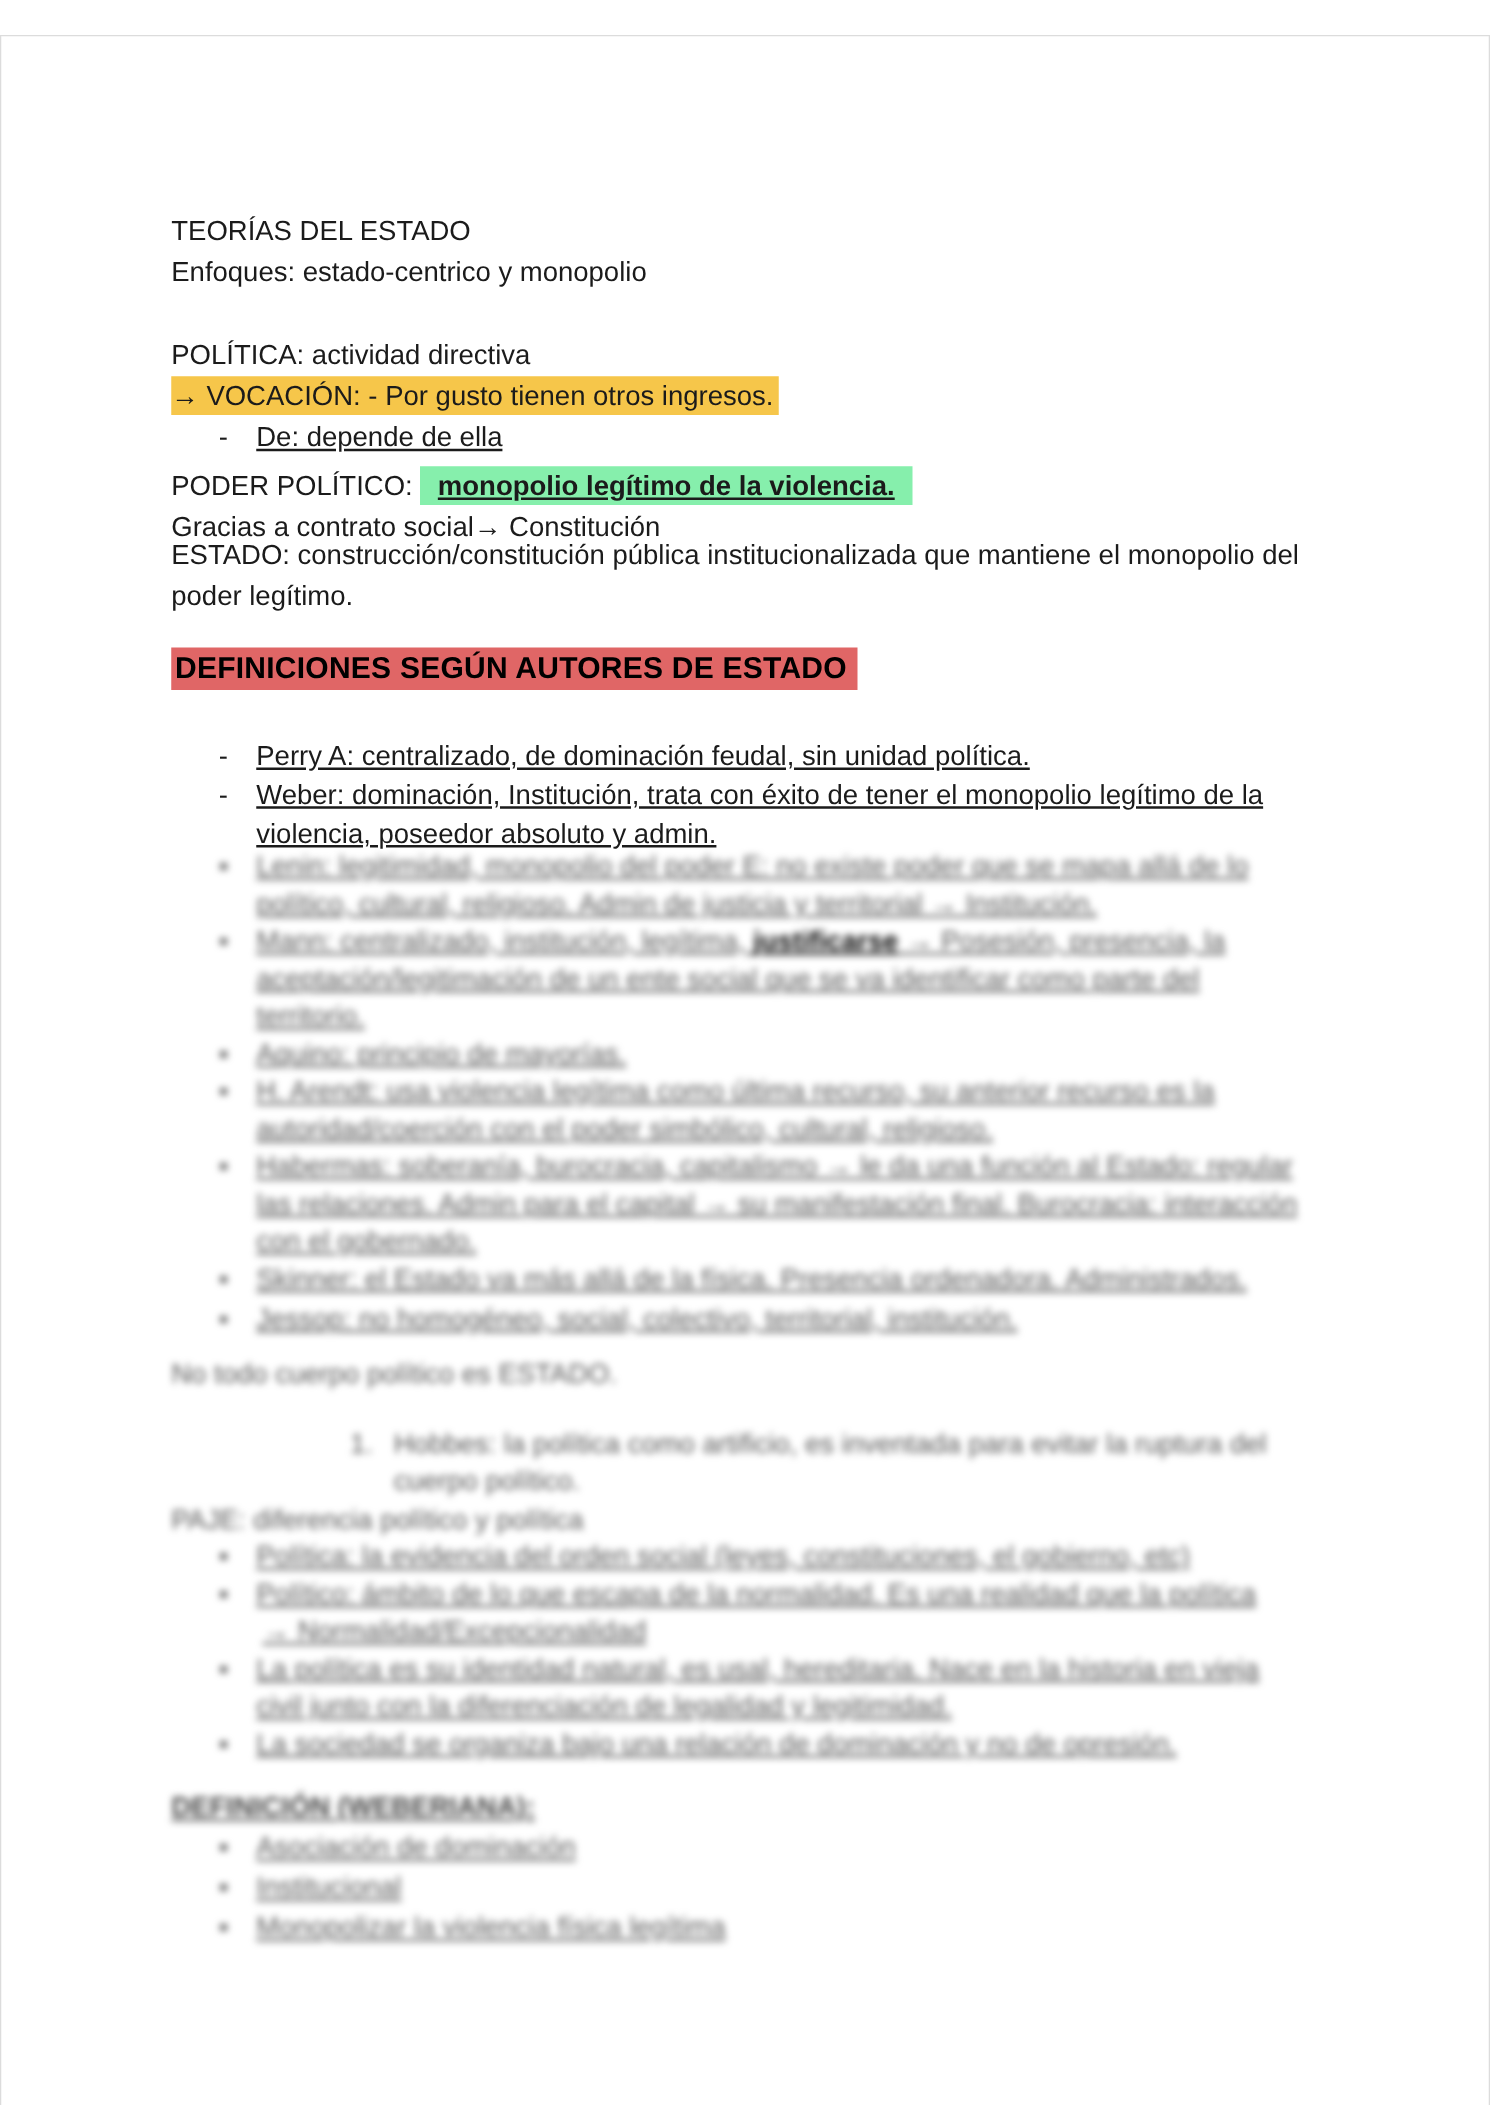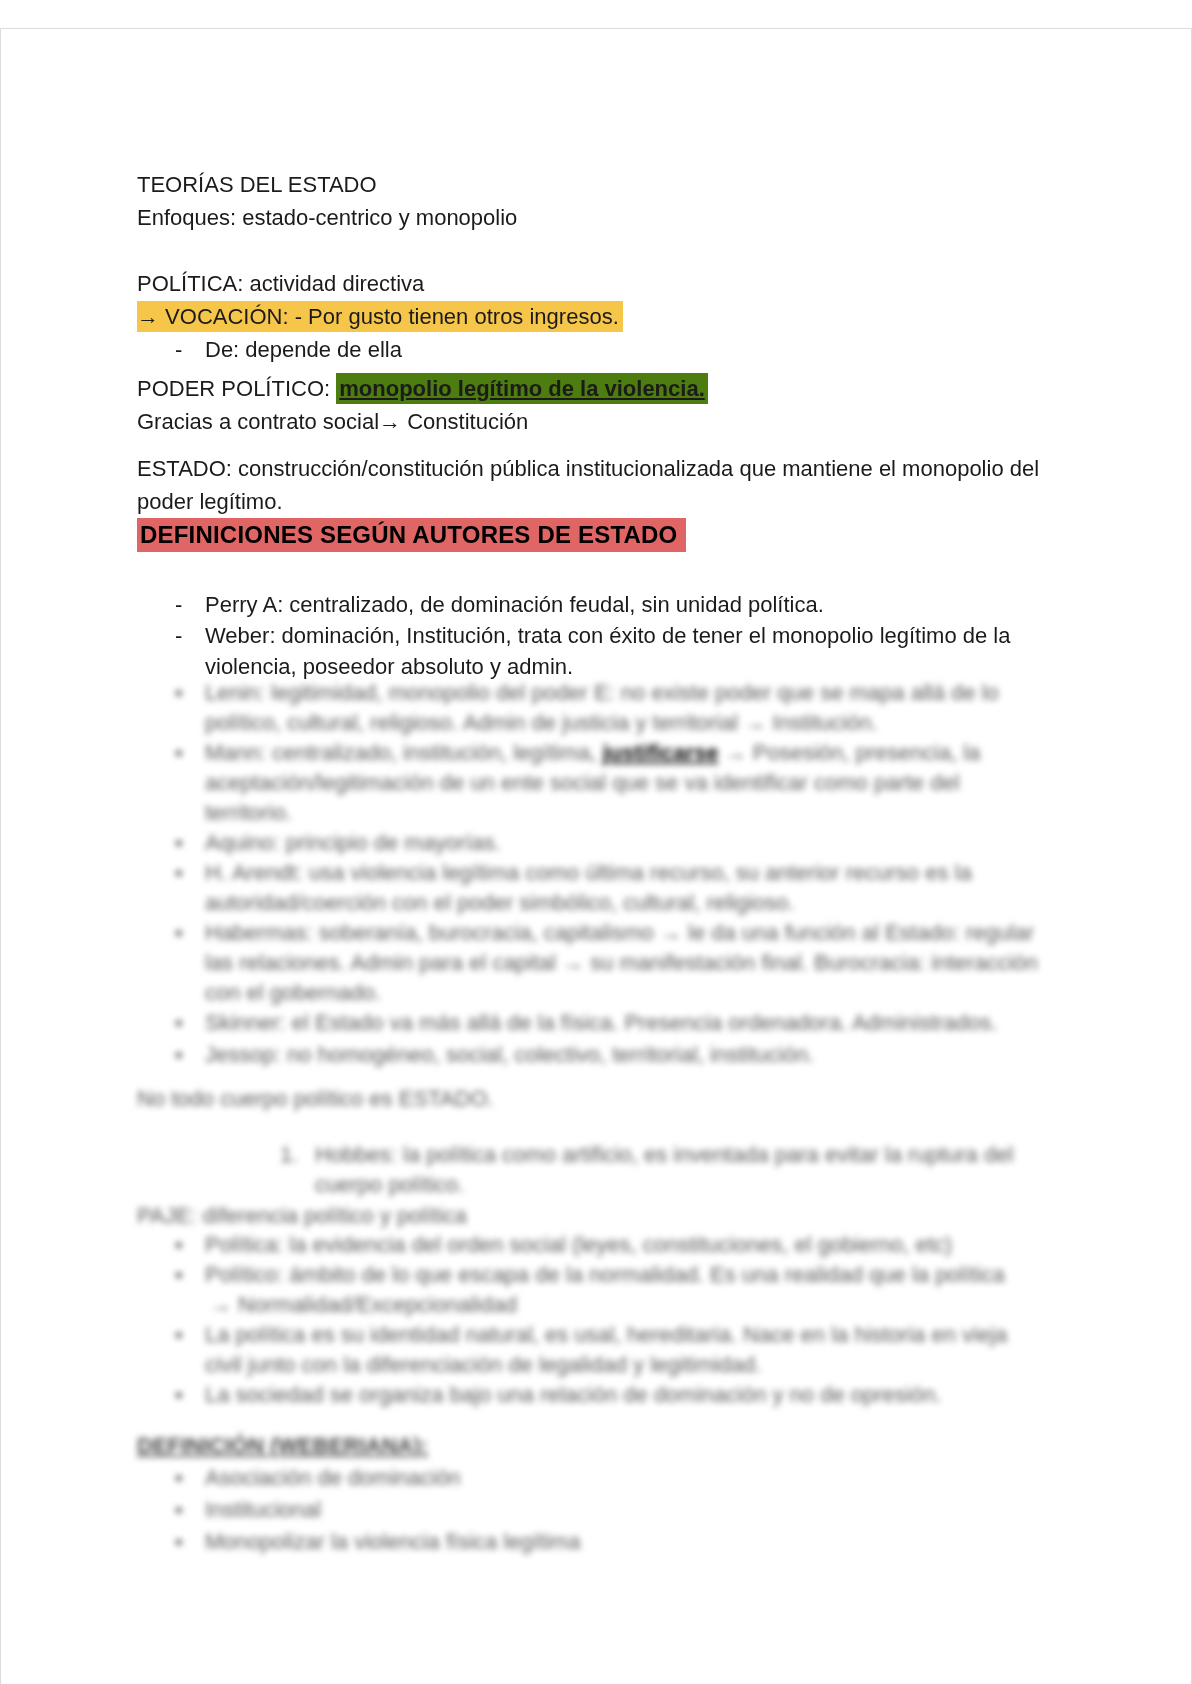--- a/index.html
+++ b/index.html
@@ -3,26 +3,26 @@
 <meta charset="utf-8">
 <style>
   html,body {margin:0; padding:0; background:#ffffff;}
   .page {
     position:relative; width:1192px; height:1684px; background:#ffffff;
     font-family:"Liberation Sans", sans-serif; font-size:22px; line-height:33px;
     color:#1b1b1b; box-shadow: inset 0 0 0 1px #dcdcdc; overflow:hidden;margin-top:28px;
   }
   .abs {position:absolute; left:137px; width:935px;}
   .hl-orange {background:#f6c64a; padding:3px 4px 3px 0;}
-  .hl-yellow {background:#4d7c0f; font-weight:bold; text-decoration:underline; padding:3px 3px;}
+  .hl-yellow {background:#86efac; font-weight:bold; text-decoration:underline; padding:3px 14px;}
   .hl-red {display:inline-block; background:#e06666; color:#000; font-weight:bold;
            font-size:24px; line-height:34px; padding:0 8px 0 3px; letter-spacing:0.2px;text-align:right;}
   .li {display:flex;}
   .li .m {flex:0 0 30px; margin-left:38px;}
-  .li .t {flex:1;}
+  .li .t {flex:1;text-decoration:underline;}
   .num-li {display:flex;}
   .num-li .m {flex:0 0 35px; margin-left:143px;}
   .num-li .t {flex:1;}
   .lh30 {line-height:30px;}
   .lh31 {line-height:31px;}
   .t .ln {display:block;}
   .blur {filter:blur(3px); color:#5a5a5a;}
   .blur-dark {color:#000; font-weight:bold; text-decoration:underline;}
   .blur-u {text-decoration:underline; color:#474747; font-weight:bold;}
 </style>
@@ -38,21 +38,21 @@
   <div class="abs" style="top:272px"><span class="hl-orange">→ VOCACIÓN: - Por gusto tienen otros ingresos.</span></div>
   <div class="abs li" style="top:305px">
     <span class="m">-</span>
     <span class="t">De: depende de ella</span>
   </div>
 
   <div class="abs" style="top:344px">
     <span>PODER POLÍTICO: </span><span class="hl-yellow">monopolio legítimo de la violencia.</span>
   </div>
   <div class="abs" style="top:377px">Gracias  a contrato social→ Constitución</div>
-  <div class="abs" style="top:424px">ESTADO: construcción/constitución pública institucionalizada que mantiene el monopolio del poder legítimo.</div>
+  <div class="abs" style="top:399px">ESTADO: construcción/constitución pública institucionalizada que mantiene el monopolio del poder legítimo.</div>
 
   <div class="abs" style="top:490px">
     <span class="hl-red">DEFINICIONES SEGÚN AUTORES DE ESTADO</span>
   </div>
 
   <div class="abs li lh31" style="top:561px">
     <span class="m">-</span>
     <span class="t">Perry A: centralizado, de dominación feudal, sin unidad política.</span>
   </div>
   <div class="abs li lh31" style="top:592px">

